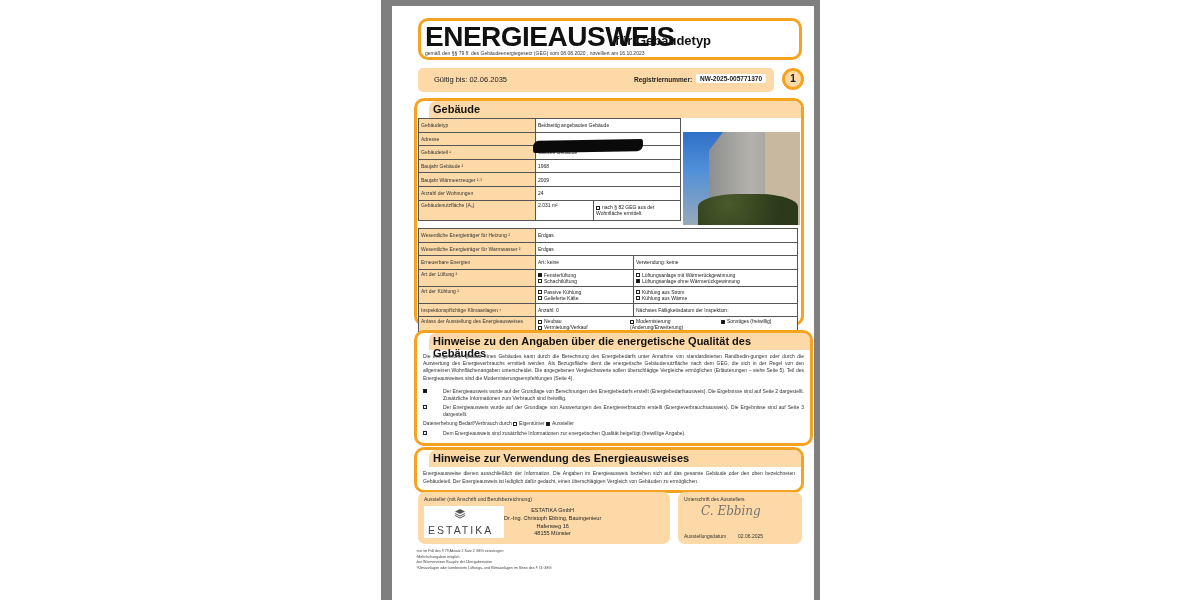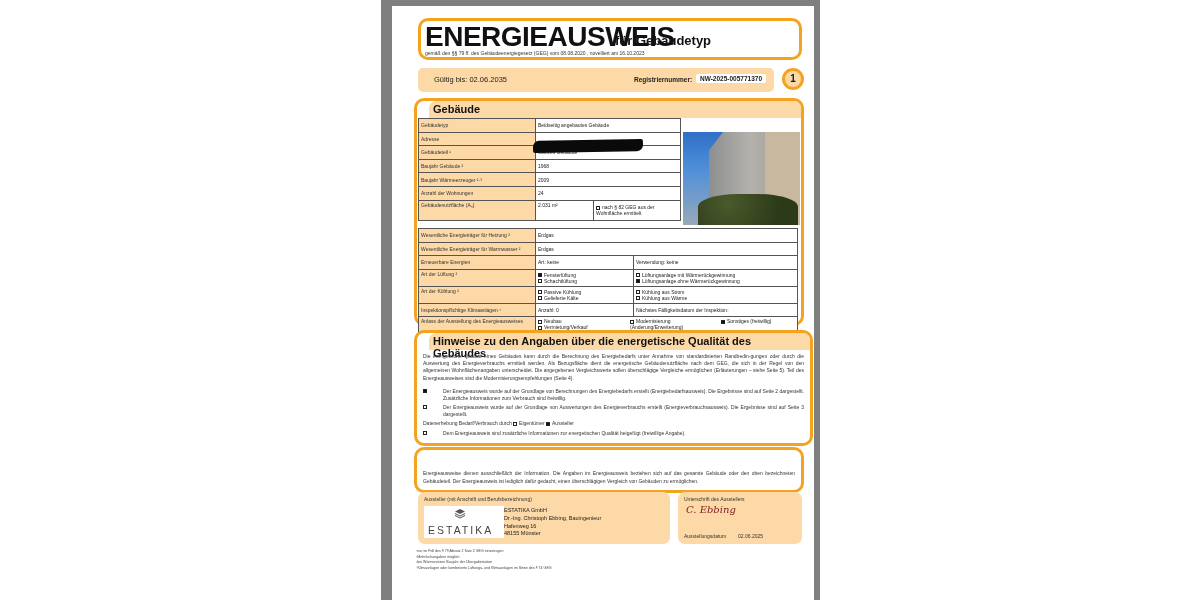--- a/index.html
+++ b/index.html
@@ -1,21 +1,21 @@
 <!DOCTYPE html>
 <html><head>
 <meta charset="utf-8">
 <style>
   * { box-sizing: border-box; margin: 0; padding: 0; }
   html, body { width: 1200px; height: 600px; overflow: hidden; background: #ffffff; font-family: "Liberation Sans", sans-serif; color: #1a1a1a; }
   .viewer { position: absolute; left: 381px; top: 0; width: 439px; height: 600px; background: #7f7f7f; }
   .page { position: absolute; left: 11px; top: 6px; width: 422px; height: 600px; background: #fff; }
 
   .orange-box { position: absolute; border: 3px solid #f4a321; border-radius: 10px; background: #fff; }
-  .peach-bar { position: absolute; background: #fcd9a6; border-radius: 5px; }
+  .peach-bar { position: absolute; background: #fcd9a6; border-radius: 5px; text-align: center; }
 
   
   .title-box { left: 26px; top: 12px; width: 384px; height: 42px; }
   .title-main { position: absolute; left: 4px; top: 0px; font-size: 28px; font-weight: bold; letter-spacing: -0.5px; color: #111; }
   .title-sub { position: absolute; left: 194px; top: 12px; font-size: 13px; font-weight: bold; color: #111; }
   .title-law { position: absolute; left: 4px; top: 29px; font-size: 5px; color: #333; }
 
   
   .valid-bar { left: 26px; top: 62px; width: 356px; height: 24px; }
   .valid-text { position: absolute; left: 16px; top: 7px; font-size: 7.5px; color: #222; }
@@ -53,21 +53,21 @@
 
   
   .issuer { left: 26px; top: 486px; width: 252px; height: 52px; border-radius: 7px; }
   .issuer-lbl { position: absolute; left: 6px; top: 4px; font-size: 5px; color: #333; }
   .logo { position: absolute; left: 6px; top: 14px; width: 80px; height: 32px; background: #fff; }
   .logo-mark { position: absolute; left: 30px; top: 2px; width: 12px; height: 12px; }
   .logo-text { position: absolute; left: 4px; top: 18px; font-size: 10.5px; letter-spacing: 2px; color: #444; }
   .issuer-addr { position: absolute; left: 86px; top: 15px; font-size: 5.5px; line-height: 7.8px; color: #222; }
   .sig { left: 286px; top: 486px; width: 124px; height: 52px; border-radius: 7px; }
   .sig-lbl { position: absolute; left: 6px; top: 4px; font-size: 5px; color: #333; }
-  .sig-script { position: absolute; left: 8px; top: 12px; font-family: "DejaVu Serif", serif; font-style: italic; font-size: 10px; color: #7f1d1d; }
+  .sig-script { position: absolute; left: 23px; top: 12px; font-family: "DejaVu Serif", serif; font-style: italic; font-size: 12px; color: #737373; }
   .sig-date-lbl { position: absolute; left: 6px; top: 41px; font-size: 5px; color: #333; }
   .sig-date { position: absolute; left: 60px; top: 41px; font-size: 5px; color: #333; }
 
   .footnotes { position: absolute; left: 24px; top: 543px; font-size: 3.6px; line-height: 5.5px; color: #444; }
 </style>
 </head>
 <body>
 
 <div class="viewer">
   <div class="page">
@@ -193,20 +193,21 @@
           <div class="tx">Der Energieausweis wurde auf der Grundlage von Auswertungen des Energieverbrauchs erstellt (Energieverbrauchsausweis). Die Ergebnisse sind auf Seite 3 dargestellt.</div>
         </div>
       <div class="hint-row" style="top:87px"><span>Datenerhebung Bedarf/Verbrauch durch</span> <span class="chk"></span><span>Eigentümer</span> <span class="chk on"></span><span>Aussteller</span></div>
       <div class="hint-row" style="top:97px">
           <span class="chk bx"></span>
           <div class="tx">Dem Energieausweis sind zusätzliche Informationen zur energetischen Qualität beigefügt (freiwillige Angabe).</div>
         </div>
     </div>
 
     <div class="orange-box use-box">
+      <div class="sec-head">Hinweise zur Verwendung des Energieausweises</div>
       <div class="use-text">Energieausweise dienen ausschließlich der Information. Die Angaben im Energieausweis beziehen sich auf das gesamte Gebäude oder den oben bezeichneten Gebäudeteil. Der Energieausweis ist lediglich dafür gedacht, einen überschlägigen Vergleich von Gebäuden zu ermöglichen.</div>
     </div>
 
     <div class="peach-bar issuer">
       <div class="issuer-lbl">Aussteller (mit Anschrift und Berufsbezeichnung)</div>
       <div class="logo">
         <svg class="logo-mark" viewBox="0 0 12 12">
           <path d="M6 1 L11 3.5 L6 6 L1 3.5Z" fill="#555"></path>
           <path d="M1 5.5 L6 8 L11 5.5" stroke="#555" stroke-width="1" fill="none"></path>
           <path d="M1 7.5 L6 10 L11 7.5" stroke="#555" stroke-width="1" fill="none"></path>

